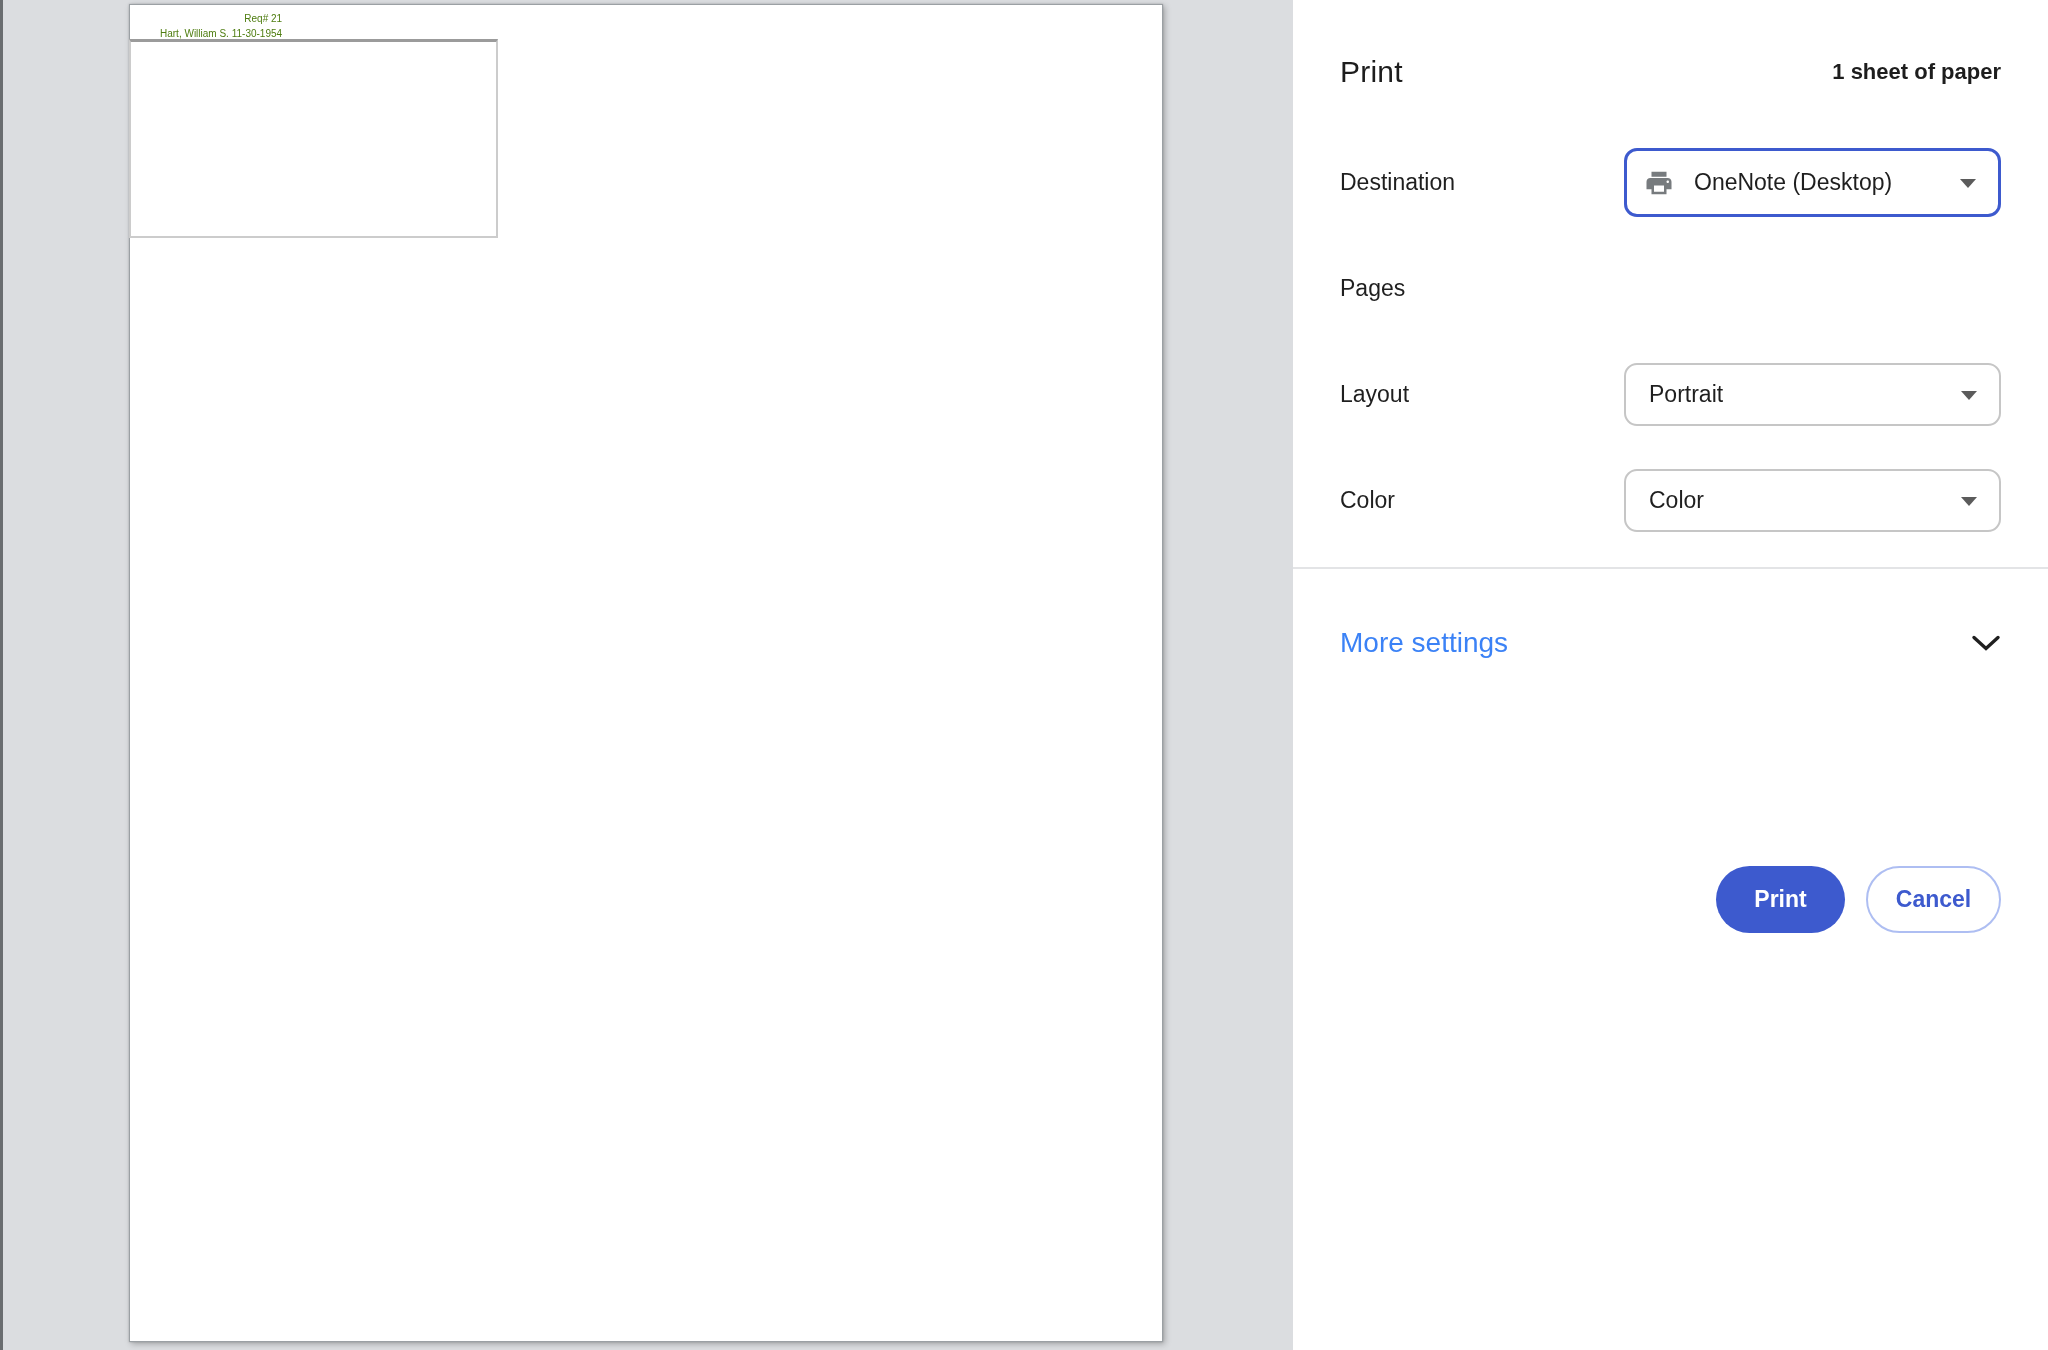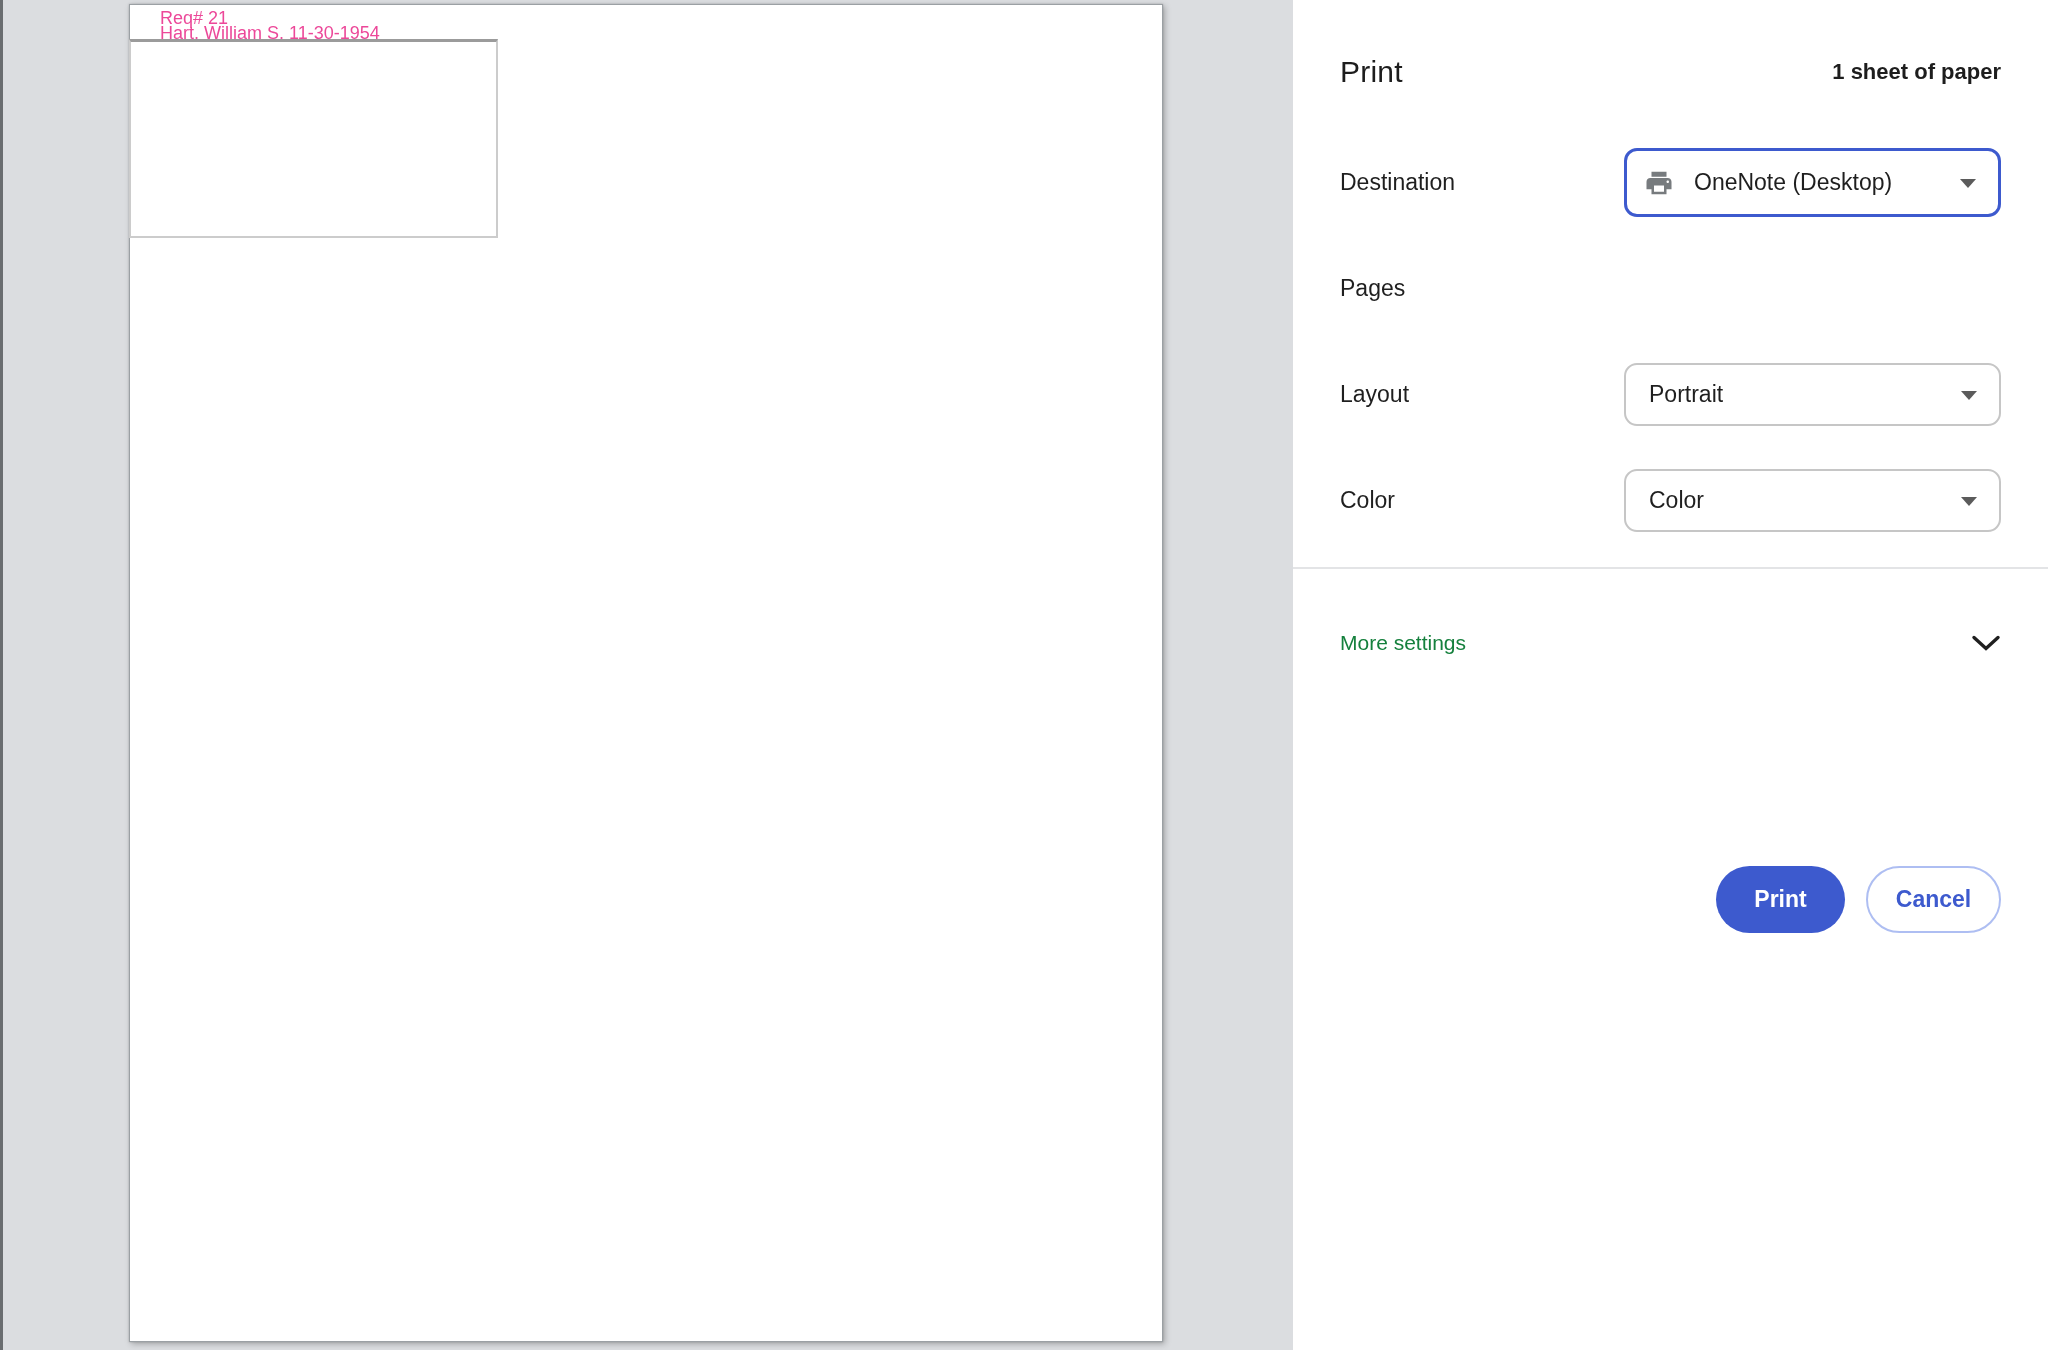--- a/index.html
+++ b/index.html
@@ -33,24 +33,25 @@
     position: absolute;
     left: 129px; top: 4px;
     width: 1034px; height: 1338px;
     background: #ffffff;
     border: 1px solid #9ba0a4;
     box-shadow: 2px 2px 6px rgba(0,0,0,0.25), 0 0 2px rgba(0,0,0,0.2);
   }
   .doc-header {
     position: absolute;
     left: 30px; top: 6px;
-    font-size: 18px;
+    font-size: 10px;
     line-height: 15px;
-    color: #ec4899;
+    color: #4d7c0f;
     white-space: nowrap;
+    text-align: right;
   }
   .doc-box {
     position: absolute;
     left: -1px; top: 34px;
     width: 369px; height: 199px;
     background: #ffffff;
     border: 2px solid #cccccc;
     border-top: 3px solid #9b9b9b;
   }
 
@@ -143,22 +144,22 @@
     display: flex;
     justify-content: space-between;
     align-items: center;
     padding: 0 47px;
     background: #ffffff;
     border: none;
     cursor: pointer;
     font-family: inherit;
   }
   .more-settings-label {
-    font-size: 21px;
-    color: #15803d;
+    font-size: 28px;
+    color: #3b82f6;
   }
   .chevron-down { width: 30px; height: 18px; }
 
   .footer {
     position: absolute;
     right: 47px; bottom: 49px;
     display: flex;
     gap: 21px;
   }
   .btn {

